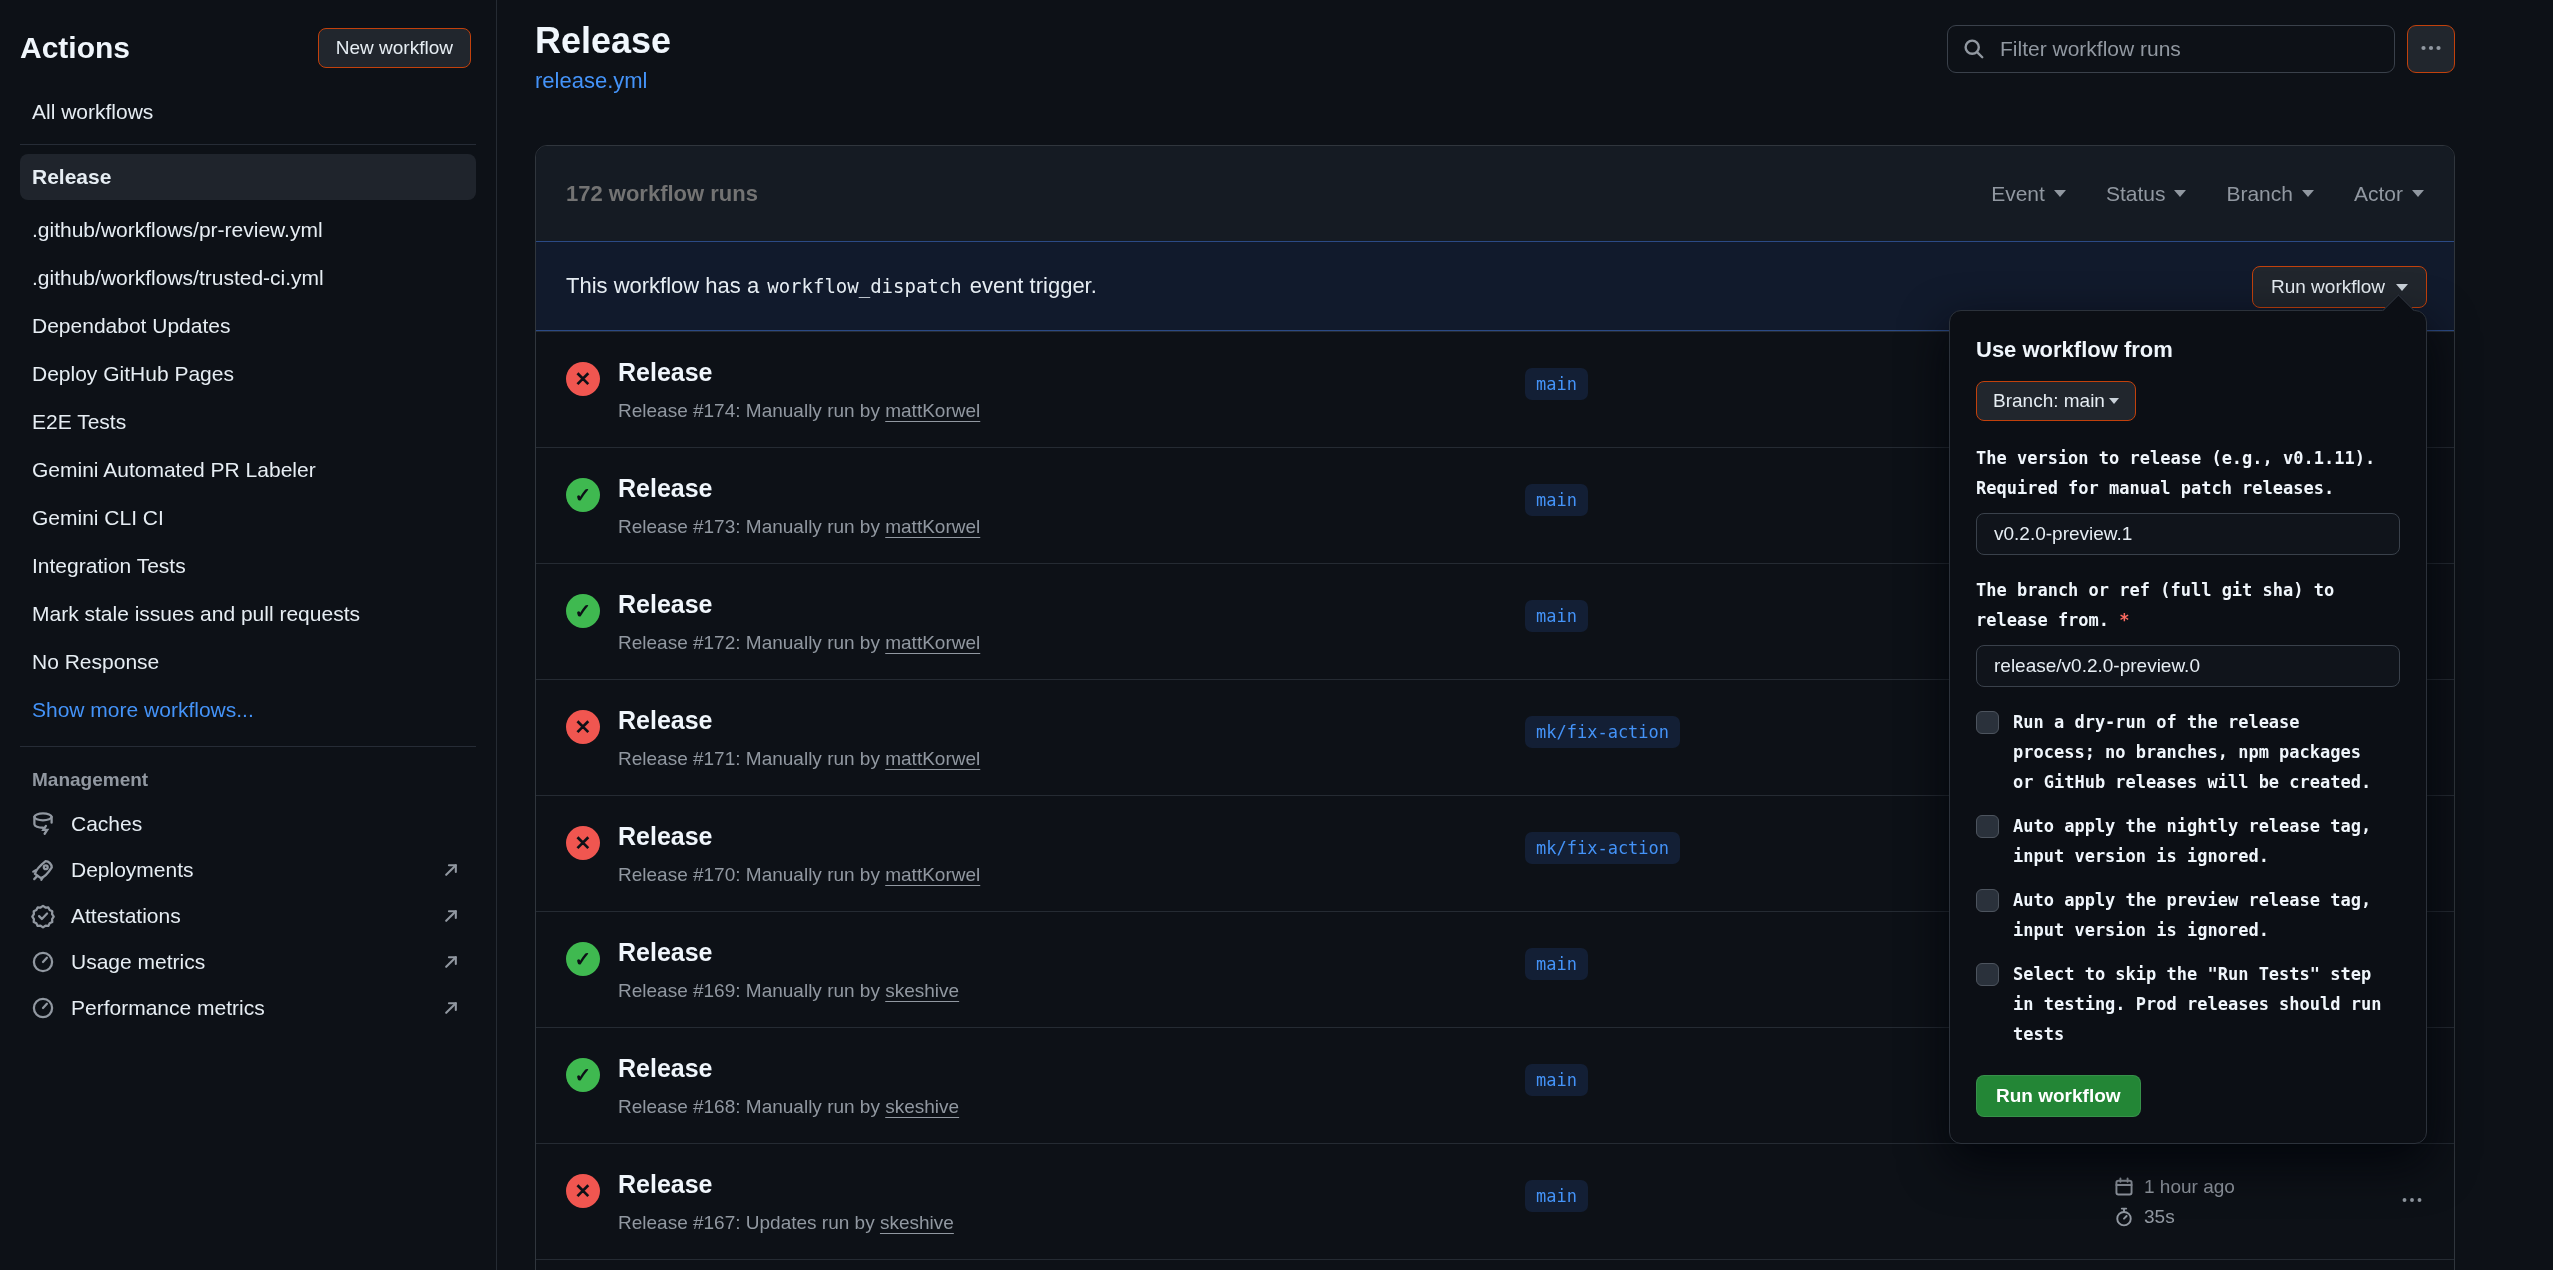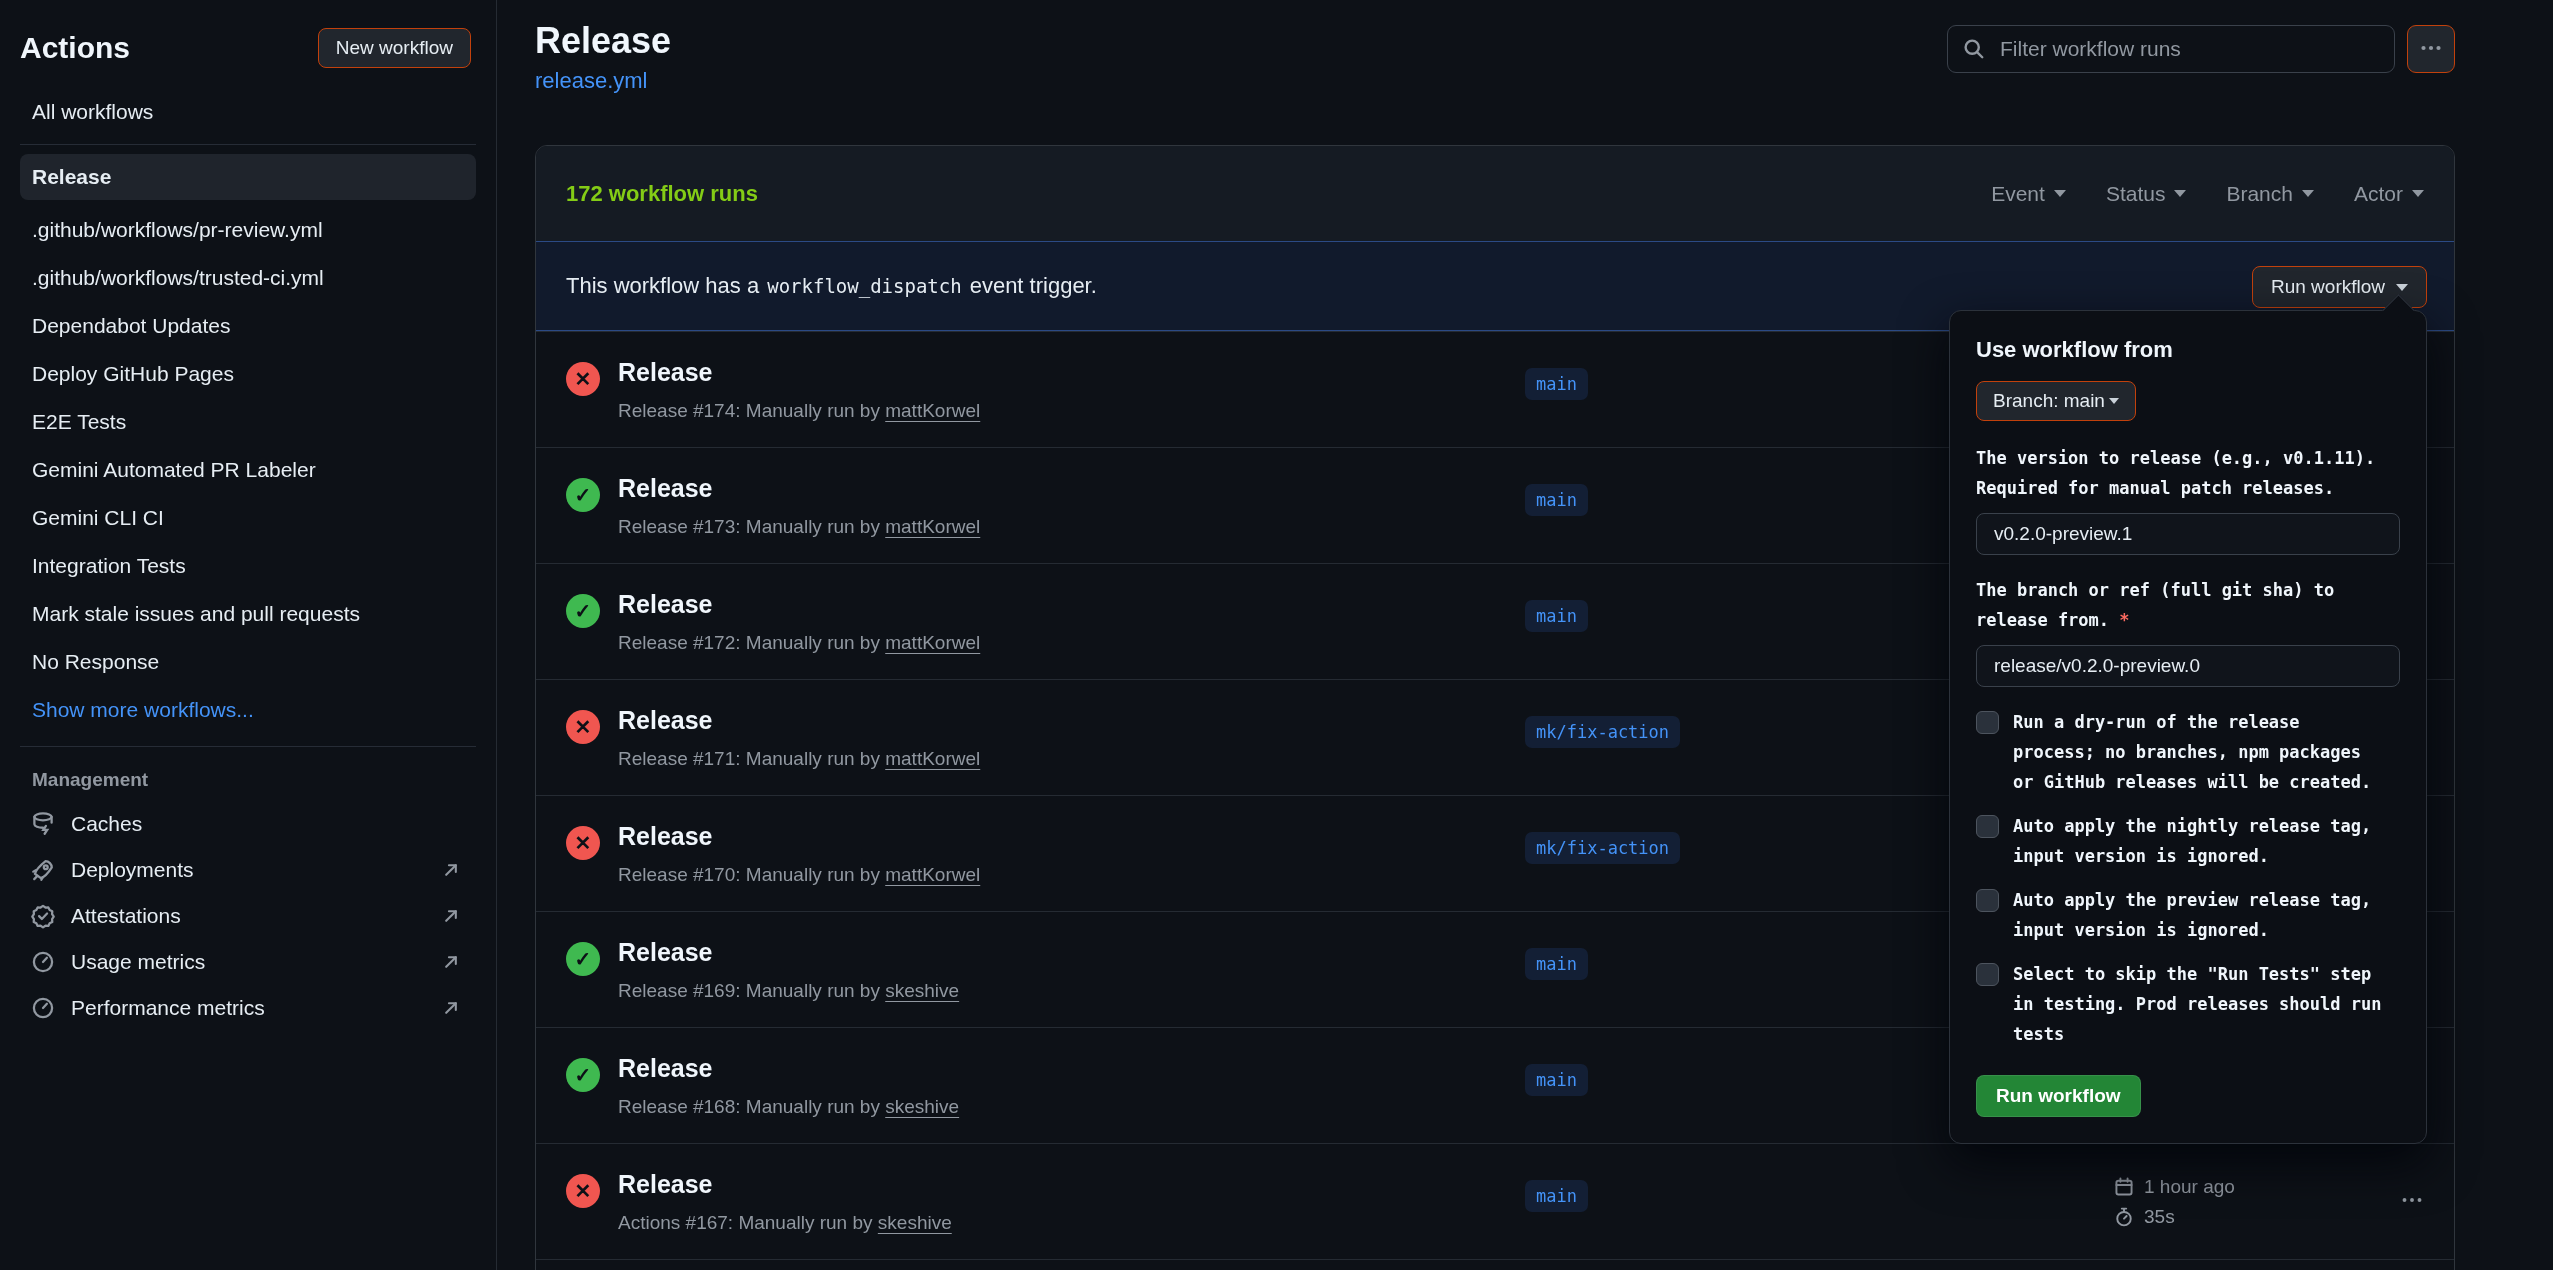--- a/index.html
+++ b/index.html
@@ -50,21 +50,21 @@
   .search-ic { position:absolute; left:15px; top:12px; width:24px; height:24px; color:#9198a1; pointer-events:none; }
   .kebab-btn { position:absolute; left:1910px; top:25px; width:48px; height:48px; border-radius:9px;
                display:flex; align-items:center; justify-content:center; }
   .kebab-btn svg, .row-kebab svg { width:24px; height:24px; color:#9198a1; }
 
   
   .panel { position:absolute; left:38px; top:145px; width:1920px; height:1140px;
            border:1px solid #30363d; border-radius:12px; overflow:hidden; background:#0d1117; }
   .panel-header { height:95px; background:#151b23; display:flex; align-items:center; justify-content:space-between;
                   padding:0 30px; }
-  .runs-count { font-size:22px; font-weight:700; color:#84cc16; }
+  .runs-count { font-size:22px; font-weight:700; color:#737373; }
   .filters { display:flex; gap:40px; }
   .filter-dd { display:flex; align-items:center; gap:9px; font-size:21px; color:#9198a1; cursor:pointer; }
   .caret { width:0; height:0; border-left:6px solid transparent; border-right:6px solid transparent;
            border-top:7px solid #9198a1; display:inline-block; }
   .banner { position:relative; height:90px; background:#111a2c; border-top:1px solid #2b4a85; border-bottom:1px solid #2b4a85;
             display:flex; align-items:center; padding:0 30px; font-size:22px; color:#e6edf3; }
   .banner code { font-family:"DejaVu Sans Mono","Liberation Mono",monospace; font-size:19px; padding:0 8px; }
   .banner-run-btn { position:absolute; right:27px; top:24px; height:42px; padding:0 18px; font-size:19px;
                     display:flex; align-items:center; gap:11px; }
   .banner-run-btn .caret { border-top-color:#c9d1d9; }
@@ -555,21 +555,21 @@
             </div>
 
           </div>
         </div>
 
         <div class="run-row">
           <span class="status" data-status="failure"></span>
           <div class="run-main">
             <div class="run-title">Release</div>
             <div class="run-desc">
-              <span>Actions #167: Manually run by</span>
+              <span>Release #167: Updates run by</span>
               <a>skeshive</a>
             </div>
           </div>
           <div class="chip-col">
             <span class="branch-chip">main</span>
           </div>
           <div class="meta-col" data-show="true">
             <div class="meta-line">
               <svg viewBox="0 0 16 16" fill="none" stroke="currentColor" stroke-width="1.4" stroke-linecap="round">
                 <rect x="2.5" y="3.4" width="11" height="10" rx="1.4"></rect>

